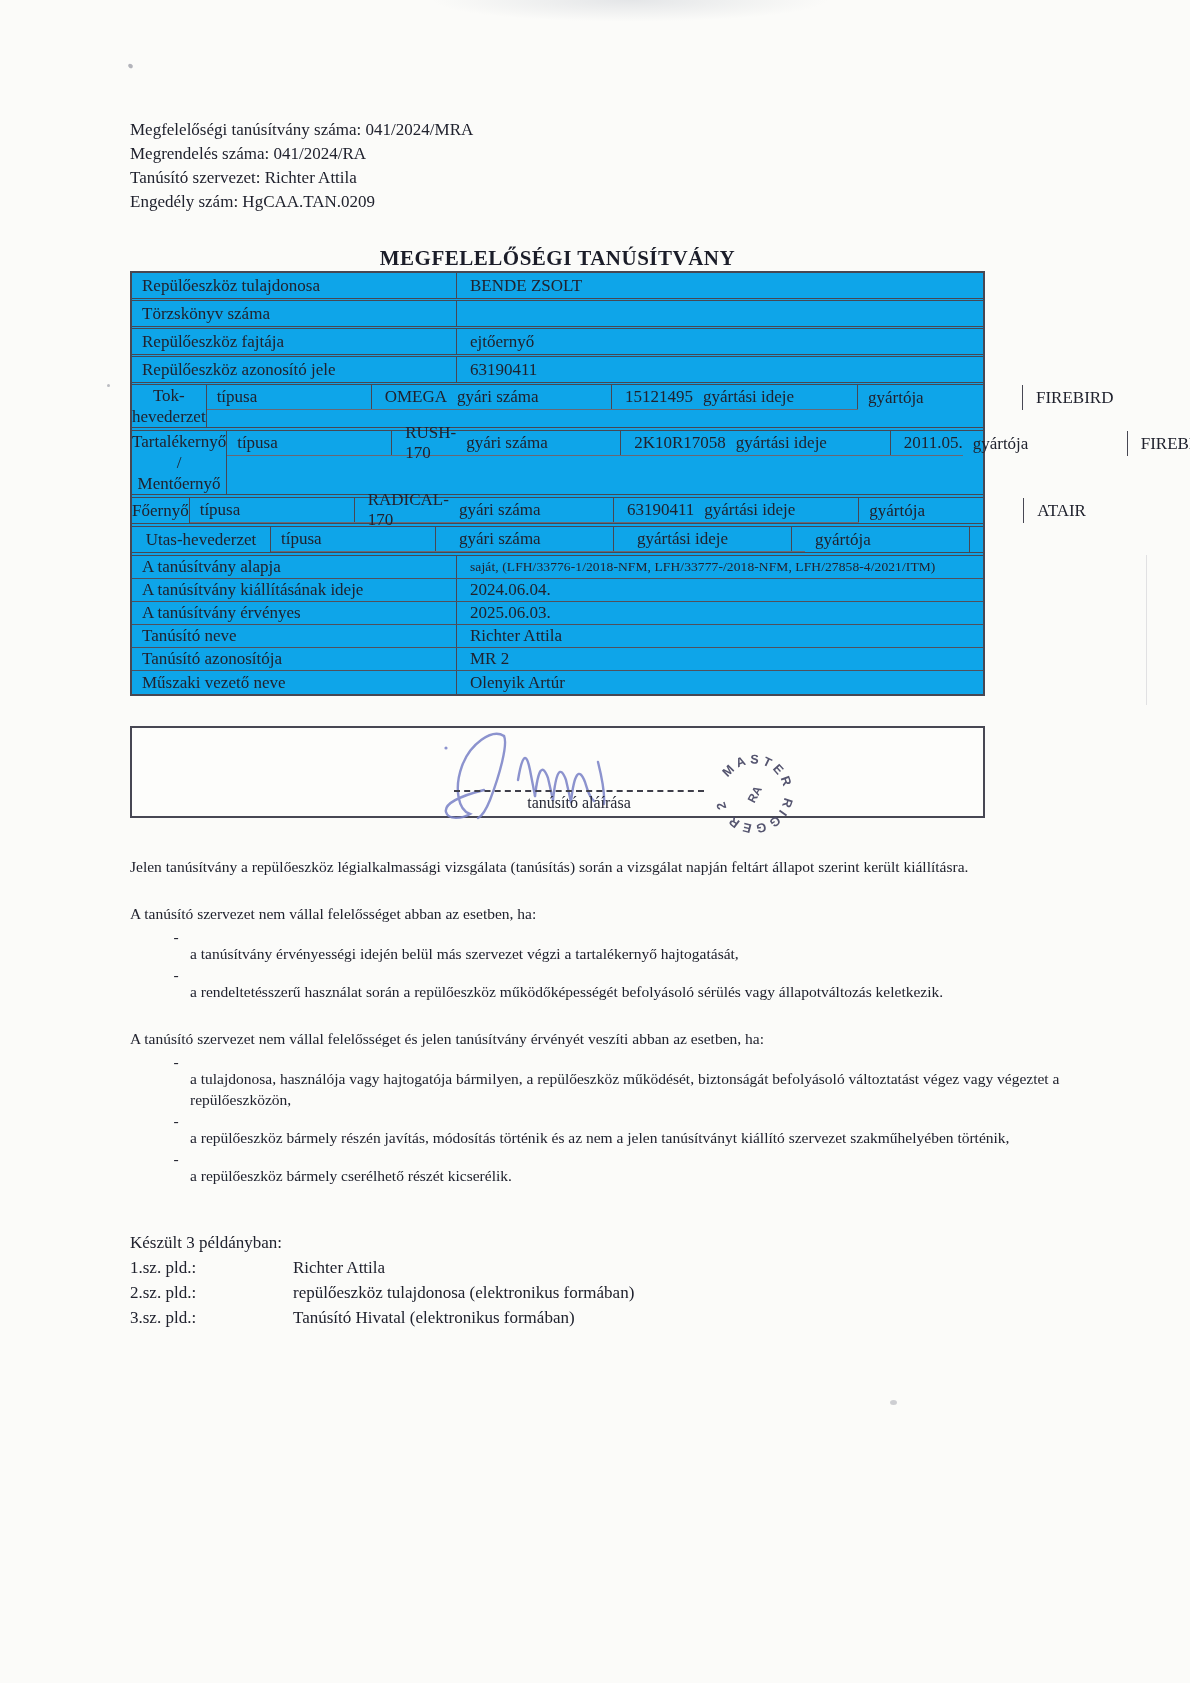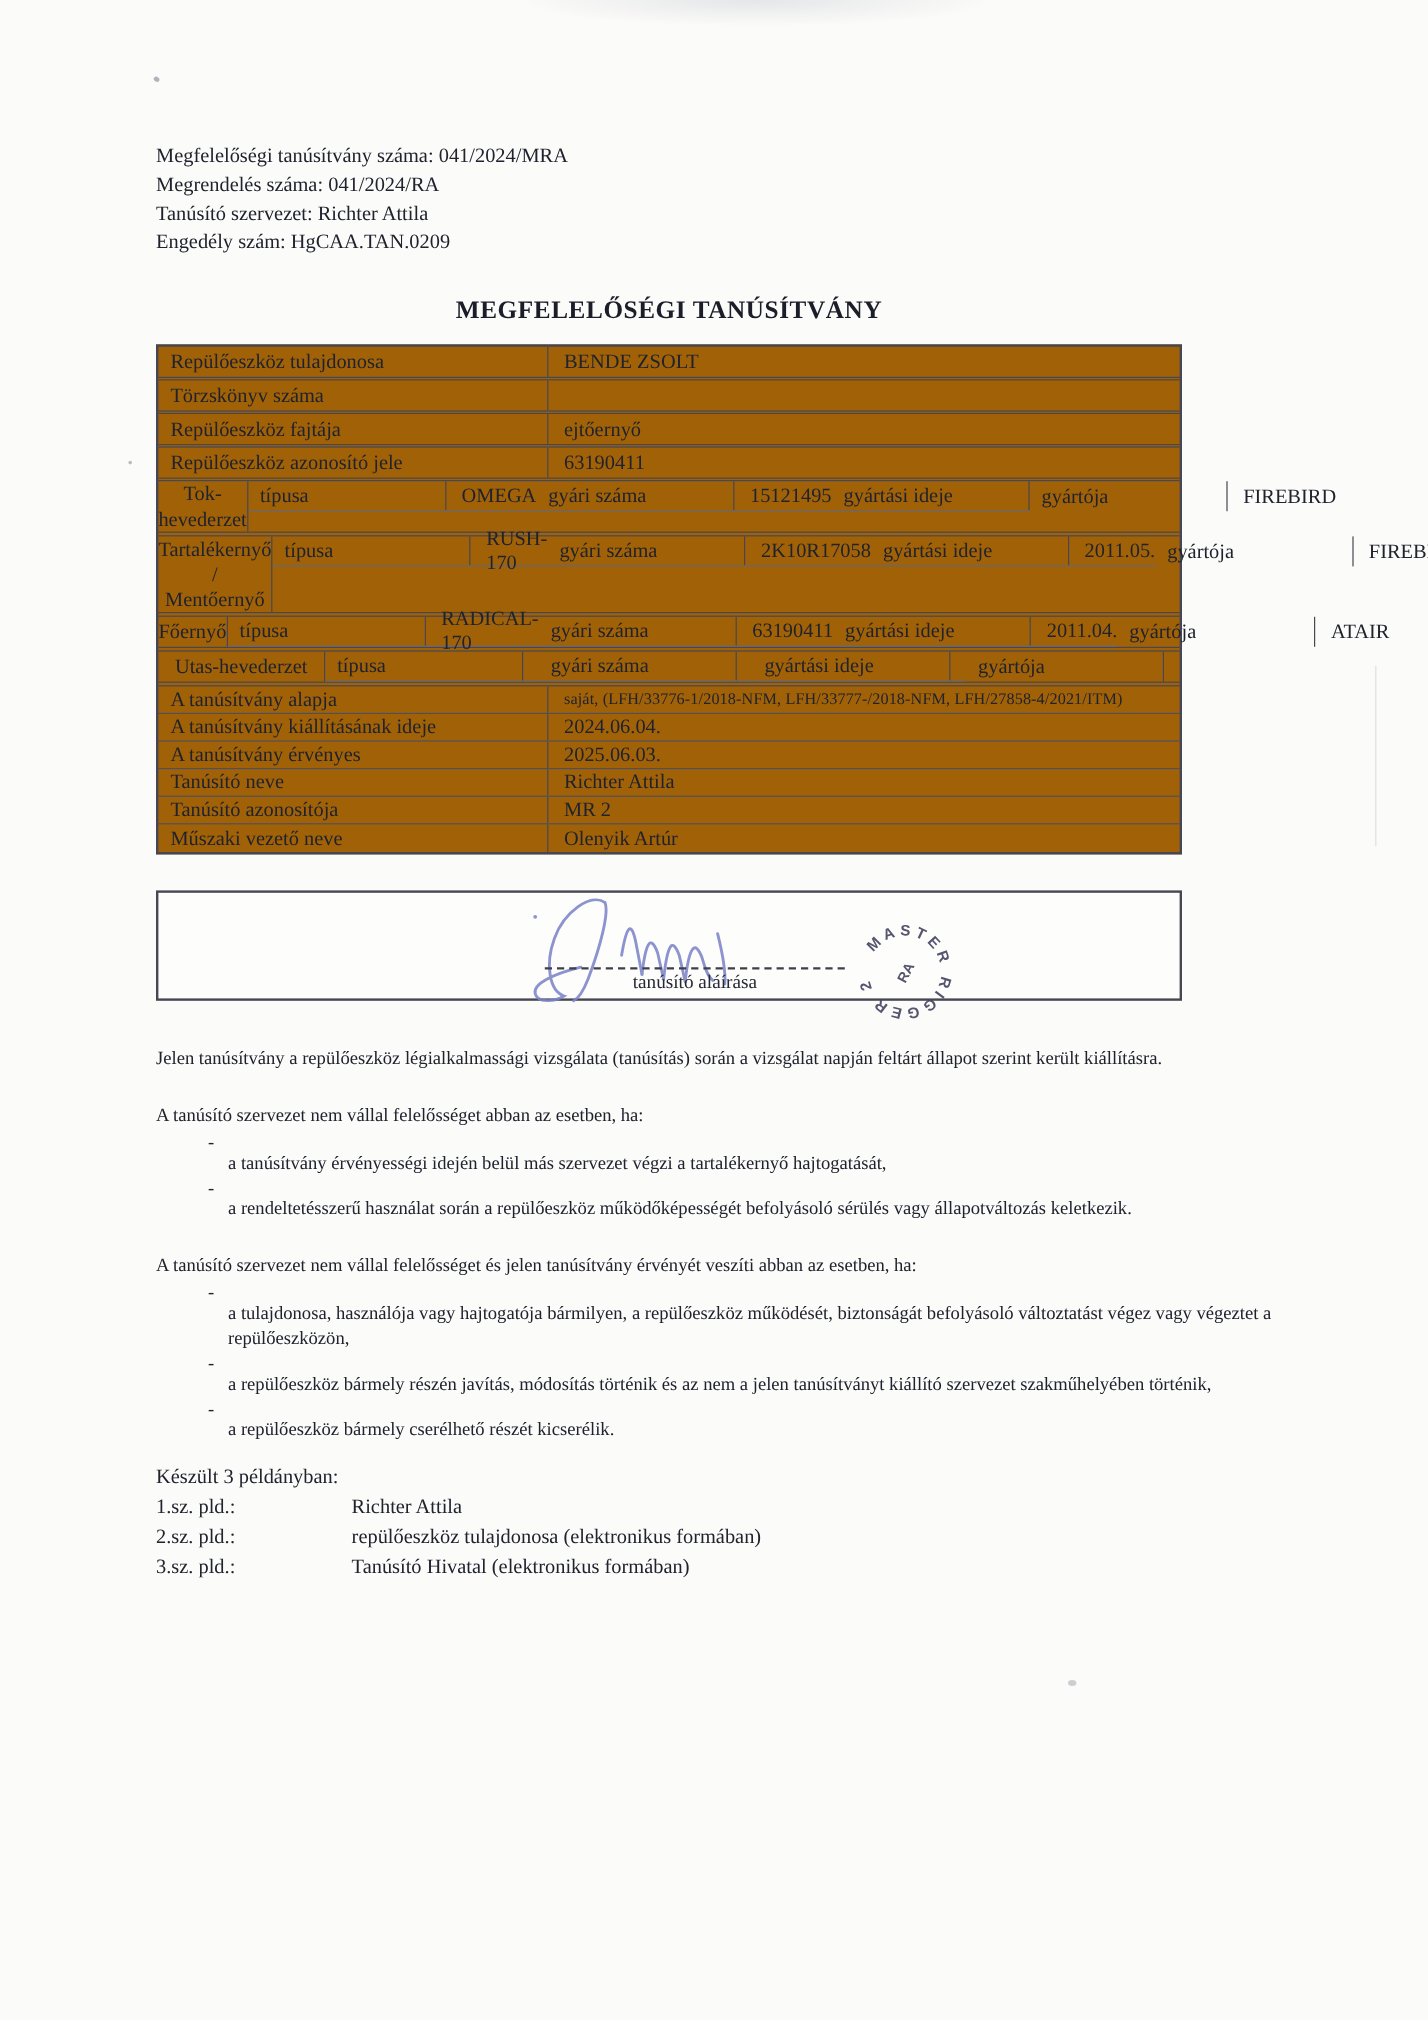--- a/index.html
+++ b/index.html
@@ -23,24 +23,24 @@
 
   
   .doc-title{
     width:855px;margin-left:130px;margin-top:32px;
     text-align:center;font-weight:bold;font-size:21px;
     letter-spacing:.5px;color:#1b1d29;
   }
 
   
   .cert-table{
-    width:855px;margin-left:130px;margin-top:16px;
+    width:855px;margin-left:130px;
     border:2px solid #474753;
     box-sizing:border-box;
-    background:#a16207;
+    background:#0ea5e9;
   }
   .row{display:flex;align-items:center;box-sizing:border-box;}
   .row.simple{height:28px;border-bottom:3px double #474753;}
   .row.simple:last-child{border-bottom:none;}
   .row.bottom{height:23px;border-bottom:1px solid #50505c;}
   .row.bottom:last-child{border-bottom:none;}
   .cell{box-sizing:border-box;height:100%;display:flex;align-items:center;}
   .lbl{width:325px;padding-left:10px;border-right:1.4px solid #474753;font-size:17px;}
   .val{flex:1;padding-left:13px;font-size:17px;}
   .val.small{font-size:13.5px;letter-spacing:.1px;}
@@ -84,21 +84,21 @@
   
   .notes{width:945px;margin-left:130px;margin-top:38px;font-size:15.5px;line-height:21px;}
   .note-p{margin:0 0 0 0;}
   .note-heading{margin-top:26px;}
   .note-list{margin-top:2px;}
   .li{display:flex;}
   .li .dash{width:28px;margin-left:32px;text-align:center;flex:none;}
   .li .li-text{flex:1;margin-top:17px;}
 
   
-  .copies{margin-left:130px;margin-top:16px;font-size:17px;line-height:25px;}
+  .copies{margin-left:130px;margin-top:44px;font-size:17px;line-height:25px;}
   .copy-row{display:flex;}
   .copy-lbl{width:163px;flex:none;}
   .copy-val{flex:1;}
 
   
   .artifact{position:absolute;pointer-events:none;}
   .smudge-top{left:430px;top:0;width:400px;height:22px;
     background:radial-gradient(ellipse at 50% 0%,rgba(168,174,186,.28),rgba(168,174,186,0) 70%);}
   .speck-1{left:128px;top:64px;width:5px;height:4px;background:rgba(90,94,110,.45);border-radius:50%;transform:rotate(35deg);}
   .speck-2{left:890px;top:1400px;width:7px;height:5px;background:rgba(120,124,138,.35);border-radius:50%;}
@@ -194,21 +194,20 @@
         <div class="sub-row">
           <div class="sub-lbl">típusa</div>
           <div class="sub-val">RADICAL-170</div>
         </div>
         <div class="sub-row">
           <div class="sub-lbl">gyári száma</div>
           <div class="sub-val">63190411</div>
         </div>
         <div class="sub-row">
           <div class="sub-lbl">gyártási ideje</div>
-          <div class="sub-val">2011.04.</div>
         </div>
         <div class="sub-row">
           <div class="sub-lbl">gyártója</div>
           <div class="sub-val">ATAIR</div>
         </div>
       </div>
     </div>
 
     <div class="group">
       <div class="group-label">Utas-hevederzet</div>

